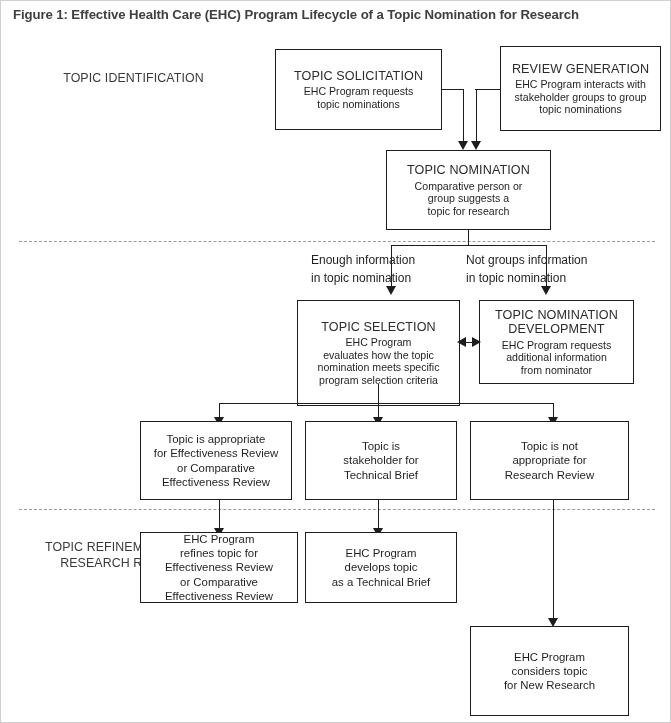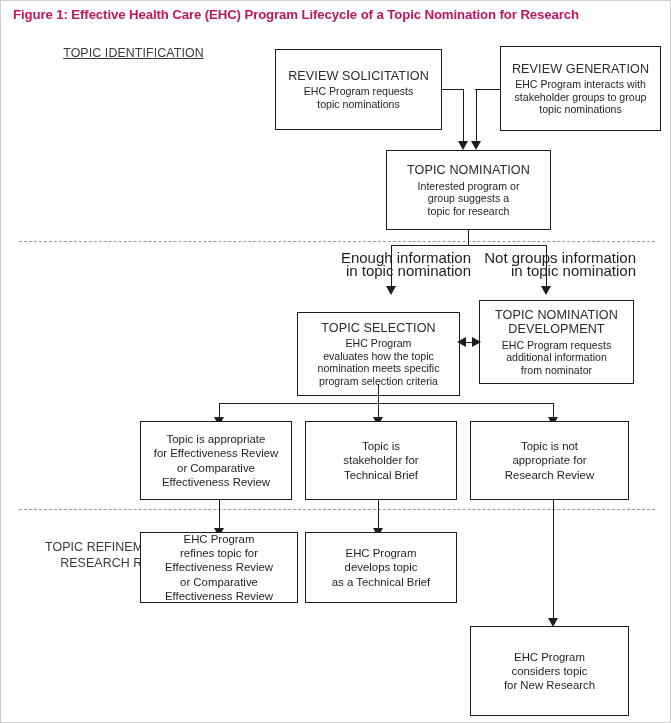--- a/index.html
+++ b/index.html
@@ -24,21 +24,21 @@
 
   
   .fig-title {
     position: absolute;
     left: 12px;
     top: 6px;
     width: 650px;
     font-size: 13.2px;
     font-weight: bold;
     letter-spacing: -0.1px;
-    color: #be185d;
+    color: #404040;
     white-space: nowrap;
   }
 
   
   .stage-label {
     position: absolute;
     text-align: center;
     font-size: 12.4px;
     line-height: 15.5px;
     color: #3a3a3a;
@@ -114,46 +114,46 @@
     position: absolute;
     left: 18px;
     width: 636px;
     height: 0;
     border-top: 1.5px dashed #9a9a9a;
   }
 
   
   .edge-label {
     position: absolute;
-    text-align: right;
-    font-size: 15px;
-    line-height: 13px;
+    text-align: left;
+    font-size: 12px;
+    line-height: 18px;
     color: #1f1f1f;
     white-space: pre-line;
   }
 </style>
 </head>
 <body>
 
 <div id="figure-root">
 
   <div class="fig-title">Figure 1: Effective Health Care (EHC) Program Lifecycle of a Topic Nomination for Research</div>
 
   <div class="divider" style="top:240px;"></div>
   <div class="divider" style="top:508px;"></div>
 
-  <div class="stage-label" style="left:30px; top:45px; width:205px;text-decoration:underline;">TOPIC
+  <div class="stage-label" style="left:30px; top:70px; width:205px;">TOPIC
 IDENTIFICATION</div>
   <div class="stage-label" style="left:18px; top:539px; width:205px;">TOPIC
 REFINEMENT
 FOR RESEARCH
 REVIEW</div>
 
   <div class="node" style="left:274px; top:48px; width:167px; height:81px;">
-    <div class="node-title">REVIEW SOLICITATION</div>
+    <div class="node-title">TOPIC SOLICITATION</div>
     <div class="node-body">EHC Program requests
 topic nominations</div>
   </div>
 
   <div class="node" style="left:499px; top:45px; width:161px; height:85px;">
     <div class="node-title">REVIEW GENERATION</div>
     <div class="node-body">EHC Program interacts with
 stakeholder groups to group
 topic nominations</div>
   </div>
@@ -161,40 +161,40 @@
   <div class="hline" style="left:441px; top:88px; width:22px;"></div>
   <div class="vline" style="left:462px; top:88px; height:54px;"></div>
   <div class="arrowhead" style="left:457px; top:140px;"></div>
 
   <div class="hline" style="left:474px; top:88px; width:26px;"></div>
   <div class="vline" style="left:475px; top:88px; height:54px;"></div>
   <div class="arrowhead" style="left:470px; top:140px;"></div>
 
   <div class="node" style="left:385px; top:149px; width:165px; height:80px;">
     <div class="node-title">TOPIC NOMINATION</div>
-    <div class="node-body">Interested program or
+    <div class="node-body">Comparative person or
 group suggests a
 topic for research</div>
   </div>
 
   <div class="vline" style="left:467px; top:229px; height:16px;"></div>
   <div class="hline" style="left:390px; top:244px; width:155px;"></div>
 
   <div class="vline" style="left:390px; top:244px; height:43px;"></div>
   <div class="arrowhead" style="left:385px; top:285px;"></div>
 
   <div class="vline" style="left:545px; top:244px; height:43px;"></div>
   <div class="arrowhead" style="left:540px; top:285px;"></div>
 
   <div class="edge-label" style="left:310px; top:250px; width:160px;">Enough information
 in topic nomination</div>
   <div class="edge-label" style="left:465px; top:250px; width:170px;">Not groups information
 in topic nomination</div>
 
-  <div class="node" style="left:296px; top:299px; width:163px; height:84px;margin-top:12px;">
+  <div class="node" style="left:296px; top:299px; width:163px; height:106px;">
     <div class="node-title">TOPIC SELECTION</div>
     <div class="node-body">EHC Program
 evaluates how the topic
 nomination meets specific
 program selection criteria</div>
   </div>
 
   <div class="node" style="left:478px; top:299px; width:155px; height:84px;">
     <div class="node-title">TOPIC NOMINATION
 DEVELOPMENT</div>

